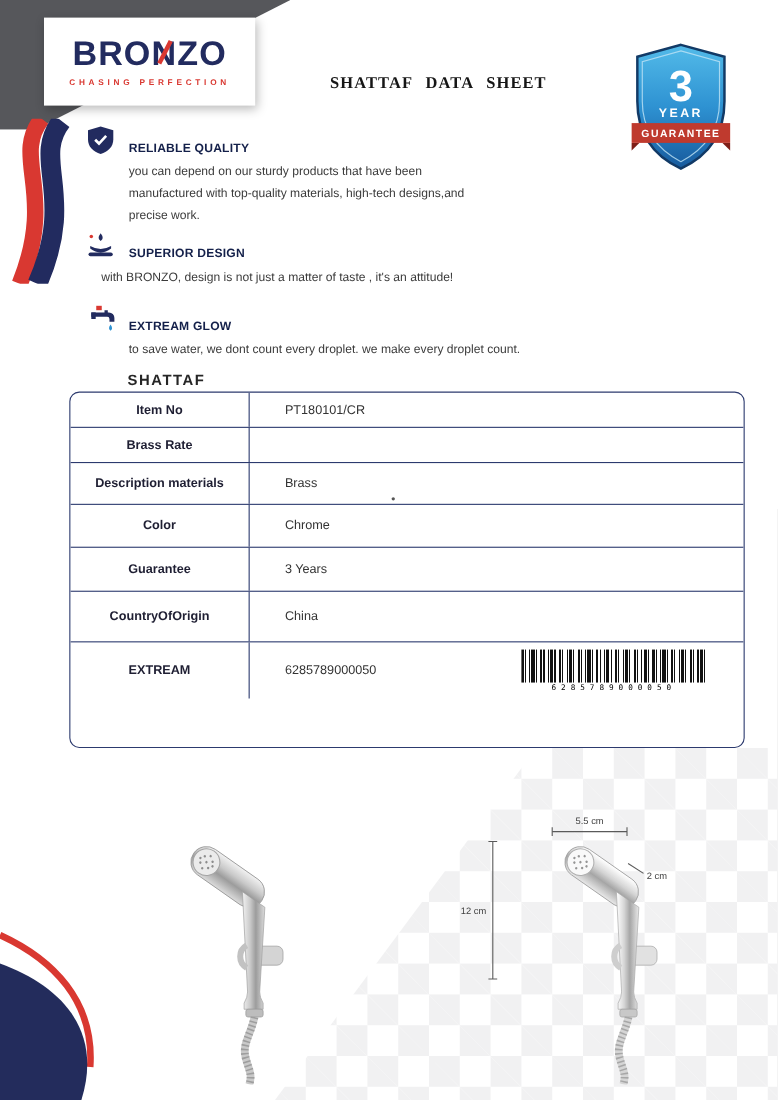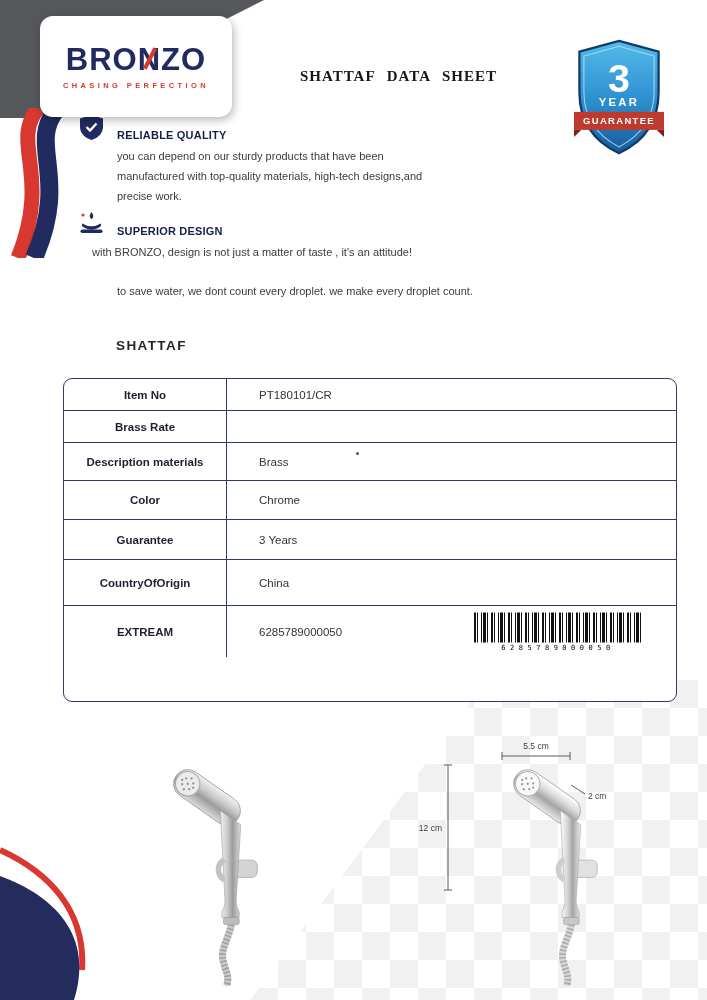--- a/index.html
+++ b/index.html
@@ -12,23 +12,23 @@
   .ribbon-left{position:absolute;left:4px;top:108px;}
   .swoosh{position:absolute;left:0;bottom:0;}
   .pattern{position:absolute;left:250px;top:680px;right:0;bottom:0;
     background-image:
       linear-gradient(45deg,#f1f1f2 25%,transparent 25%,transparent 75%,#f1f1f2 75%),
       linear-gradient(45deg,#f1f1f2 25%,transparent 25%,transparent 75%,#f1f1f2 75%);
     background-size:56px 56px;background-position:0 0,28px 28px;
     clip-path:polygon(52% 0,100% 0,100% 100%,0 100%);}
 
   
-  .logo{position:absolute;left:40px;top:16px;width:192px;height:101px;background:#fff;
+  .logo{position:absolute;left:40px;top:16px;width:192px;height:80px;background:#fff;
         box-shadow:2px 3px 9px rgba(0,0,0,.28);display:flex;flex-direction:column;
-        align-items:center;justify-content:center;gap:6px;z-index:3;border-radius:13px;}
+        align-items:center;justify-content:center;gap:6px;z-index:3;}
   .brand{font-size:31px;font-weight:800;color:#222b5f;letter-spacing:1px;line-height:1;}
   .brand .n{position:relative;display:inline-block;}
   .brand .n::after{content:"";position:absolute;left:44%;top:10%;width:4px;height:74%;
         background:#d93831;transform:rotate(27deg);}
   .tagline{font-size:7.5px;color:#d93831;letter-spacing:3.4px;font-weight:700;}
 
   .doc-title{position:absolute;left:90px;right:0;top:68px;margin:0;text-align:center;
         font-family:"Liberation Serif",serif;font-weight:600;font-size:15px;
         letter-spacing:1px;word-spacing:7px;color:#161616;}
 
@@ -42,21 +42,21 @@
   .f-title{font-size:11px;font-weight:700;color:#14204a;letter-spacing:.2px;}
   .f-text{margin-left:39px;margin-top:5px;font-size:11px;color:#3b3b3b;line-height:20px;}
   .f1 .f-text{max-width:330px;}
   .f2 .f-text{max-width:430px;margin-left:14px;}
   .f3 .f-text{max-width:430px;}
 
   .section-title{position:absolute;left:116px;top:338px;margin:0;font-size:13.5px;
         font-weight:700;letter-spacing:1.4px;color:#262626;z-index:2;}
 
   
-  .spec-table{position:absolute;left:63px;top:378px;width:612px;height:322px;background:#fff;
+  .spec-table{position:absolute;left:63px;top:356px;width:612px;height:322px;background:#fff;
         border:1.6px solid #2c3a6e;border-radius:9px;display:flex;flex-direction:column;
         overflow:hidden;z-index:2;}
   .trow{display:flex;border-bottom:1px solid #2c3a6e;}
   .trow:last-child{border-bottom:none;flex:1;}
   .trow:nth-child(1){flex:0 0 31px}.trow:nth-child(2){flex:0 0 31px}
   .trow:nth-child(3){flex:0 0 37px}.trow:nth-child(4){flex:0 0 38px}
   .trow:nth-child(5){flex:0 0 39px}.trow:nth-child(6){flex:0 0 45px}
   .trow:nth-child(7){flex:0 0 51px}
   .cell-l{flex:0 0 162px;border-right:1px solid #2c3a6e;display:flex;align-items:center;
         justify-content:center;font-size:11.5px;font-weight:700;color:#1f1f33;text-align:center;}
@@ -182,20 +182,29 @@
         <path d="M4 16 q9.5 7.5 19 0 l0-2.4 q-9.5 5.4-19 0 z" fill="#222b5f"></path>
         <rect x="2.5" y="19.5" width="22" height="3.4" rx="1.7" fill="#222b5f"></rect>
         <circle cx="5" cy="5" r="1.6" fill="#d93831"></circle>
       </svg>
       <div class="f-title">SUPERIOR DESIGN</div>
     </div>
     <div class="f-text">with BRONZO, design is not just a matter of taste , it's an attitude!</div>
   </div>
 
   <div class="feature f3">
+    <div class="f-head">
+      <svg class="f-icon" viewBox="0 0 27 27">
+        <rect x="9.5" y="2" width="5" height="4" fill="#d93831"></rect>
+        <path d="M5 8 h12 v-2 h3 v2 h1 a5 5 0 0 1 5 5 v3.5 h-4.5 V14 a2 2 0 0 0 -2-2 H5 z" fill="#222b5f"></path>
+        <rect x="5" y="8" width="4" height="6" fill="#222b5f"></rect>
+        <path d="M22.5 19 q-2.8 3.8 0 5.6 q2.8-1.8 0-5.6" fill="#2e92d2"></path>
+      </svg>
+      <div class="f-title">EXTREAM GLOW</div>
+    </div>
     <div class="f-text">to save water, we dont count every droplet. we make every droplet count.</div>
   </div>
 
   <h2 class="section-title">SHATTAF</h2>
 
   <div class="spec-table">
     <div class="trow">
       <div class="cell-l">Item No</div>
       <div class="cell-r">PT180101/CR</div>
     </div>

